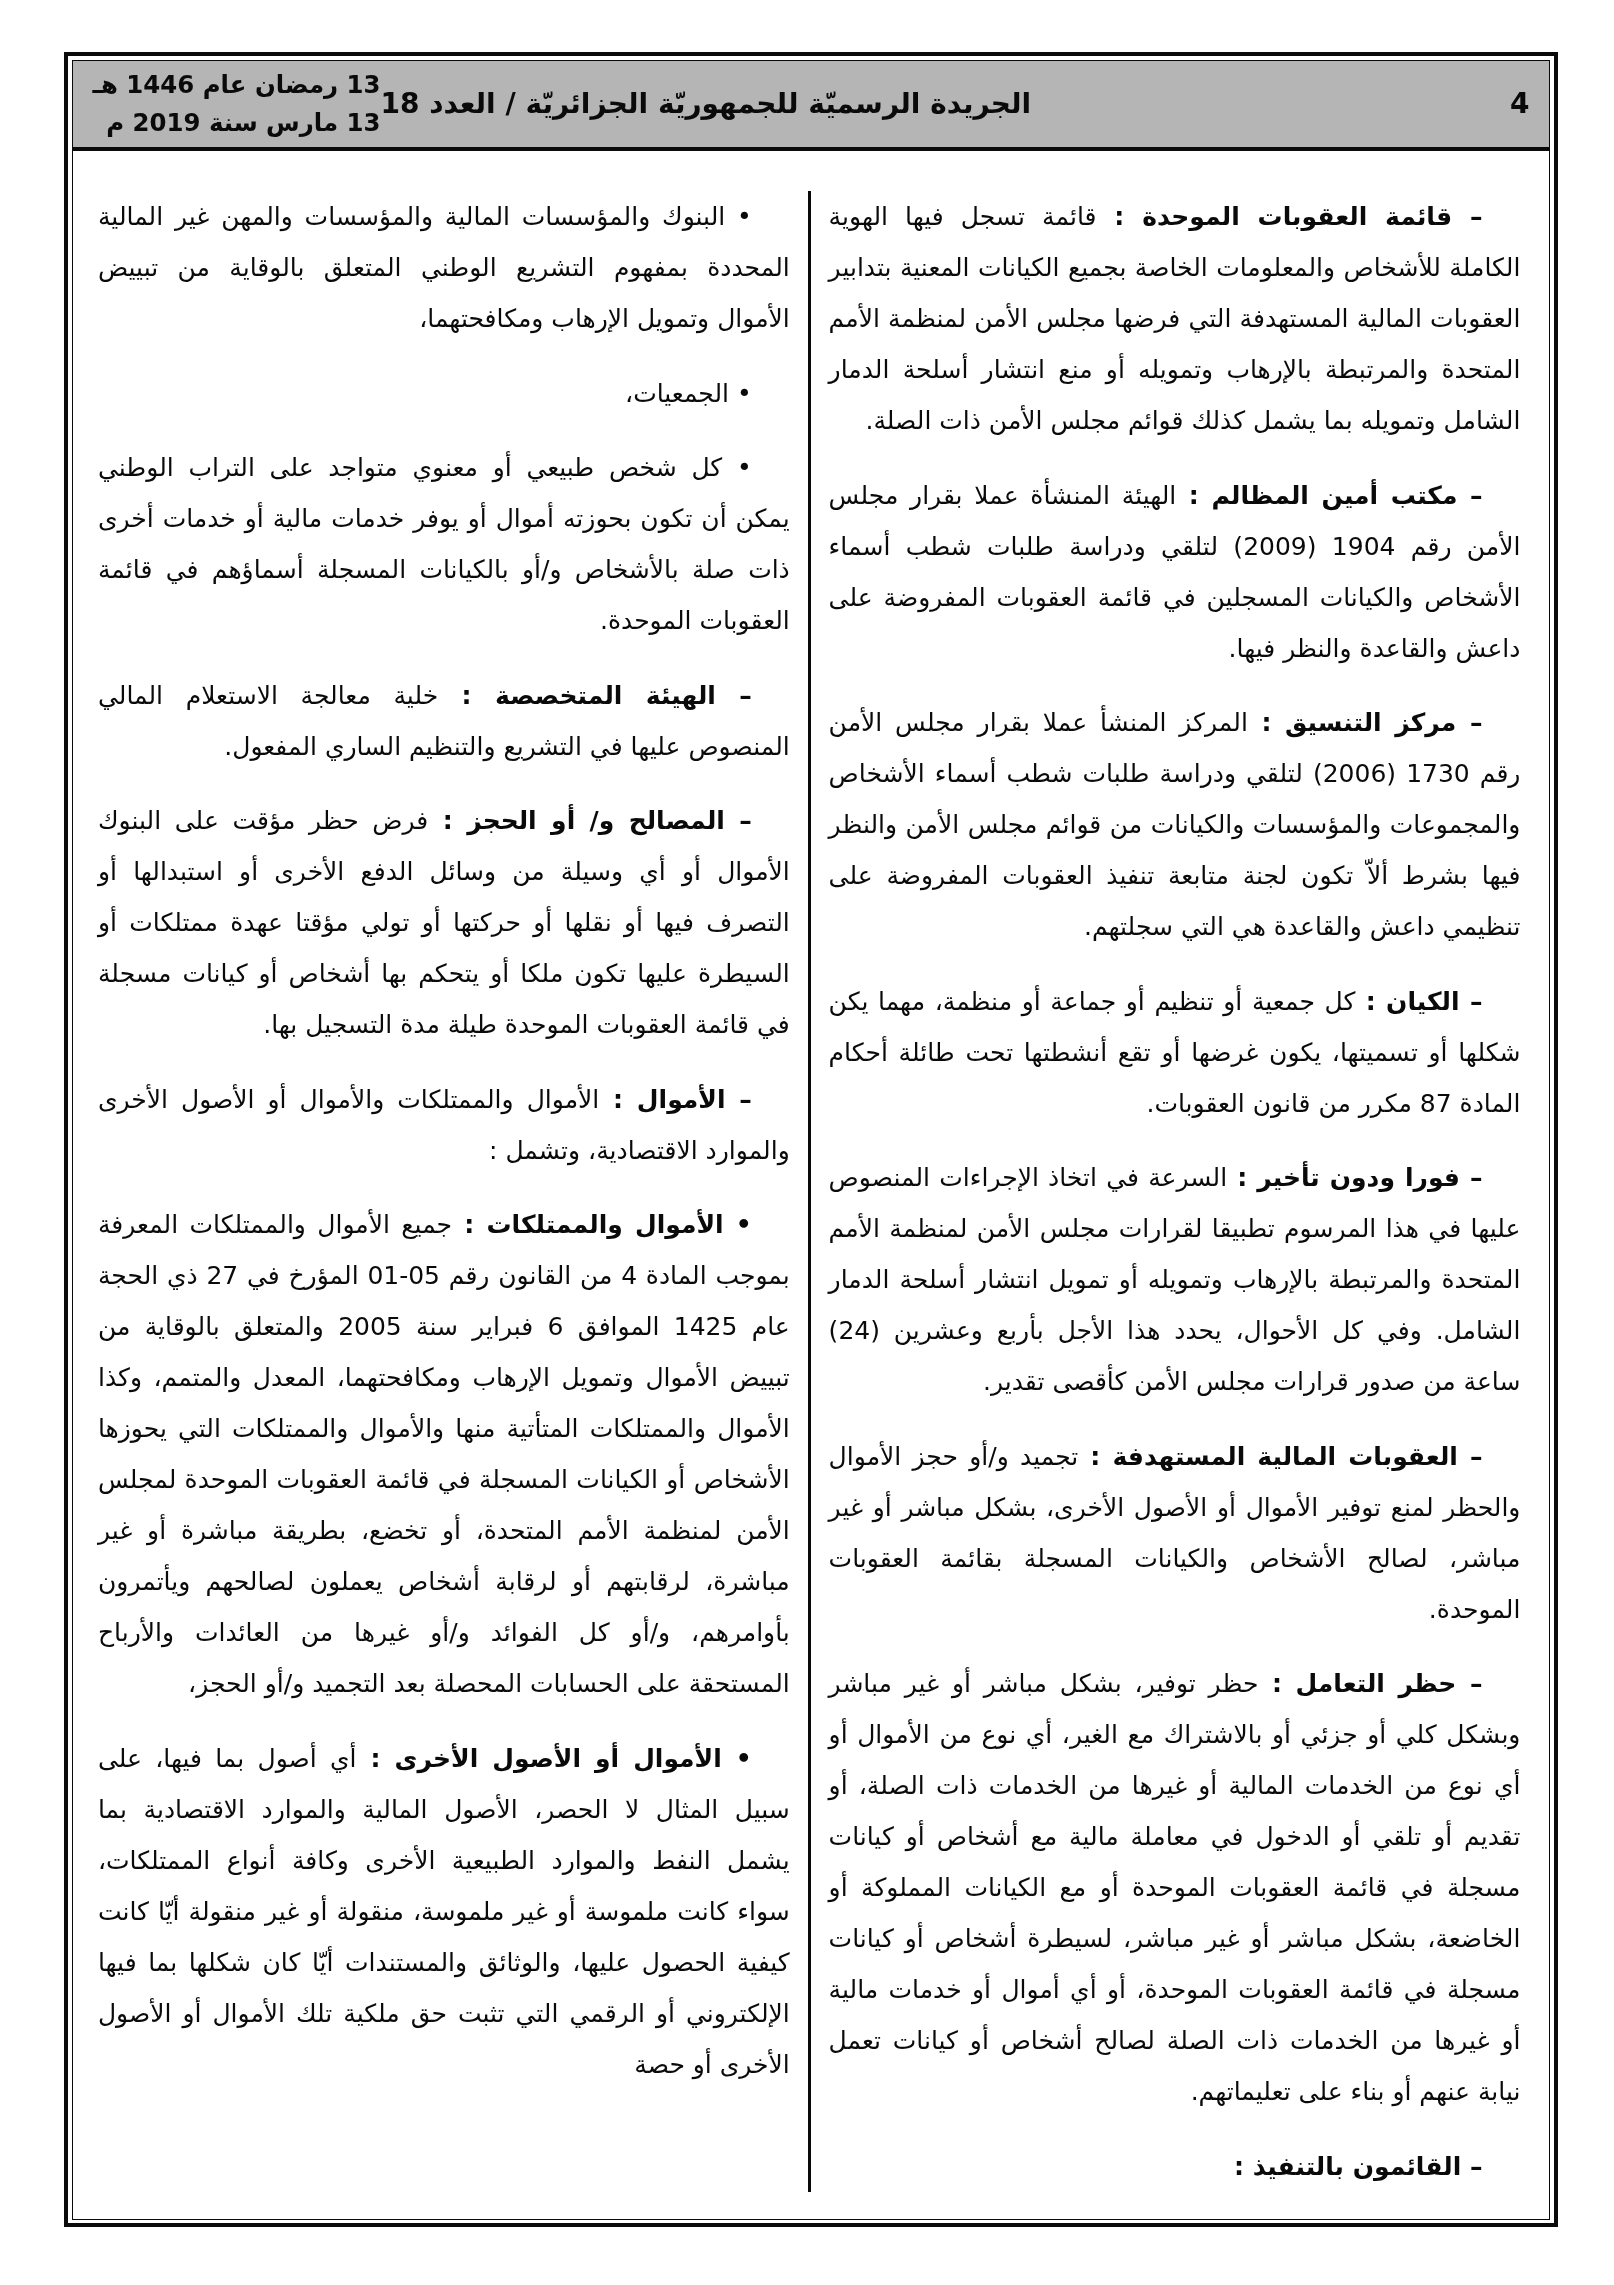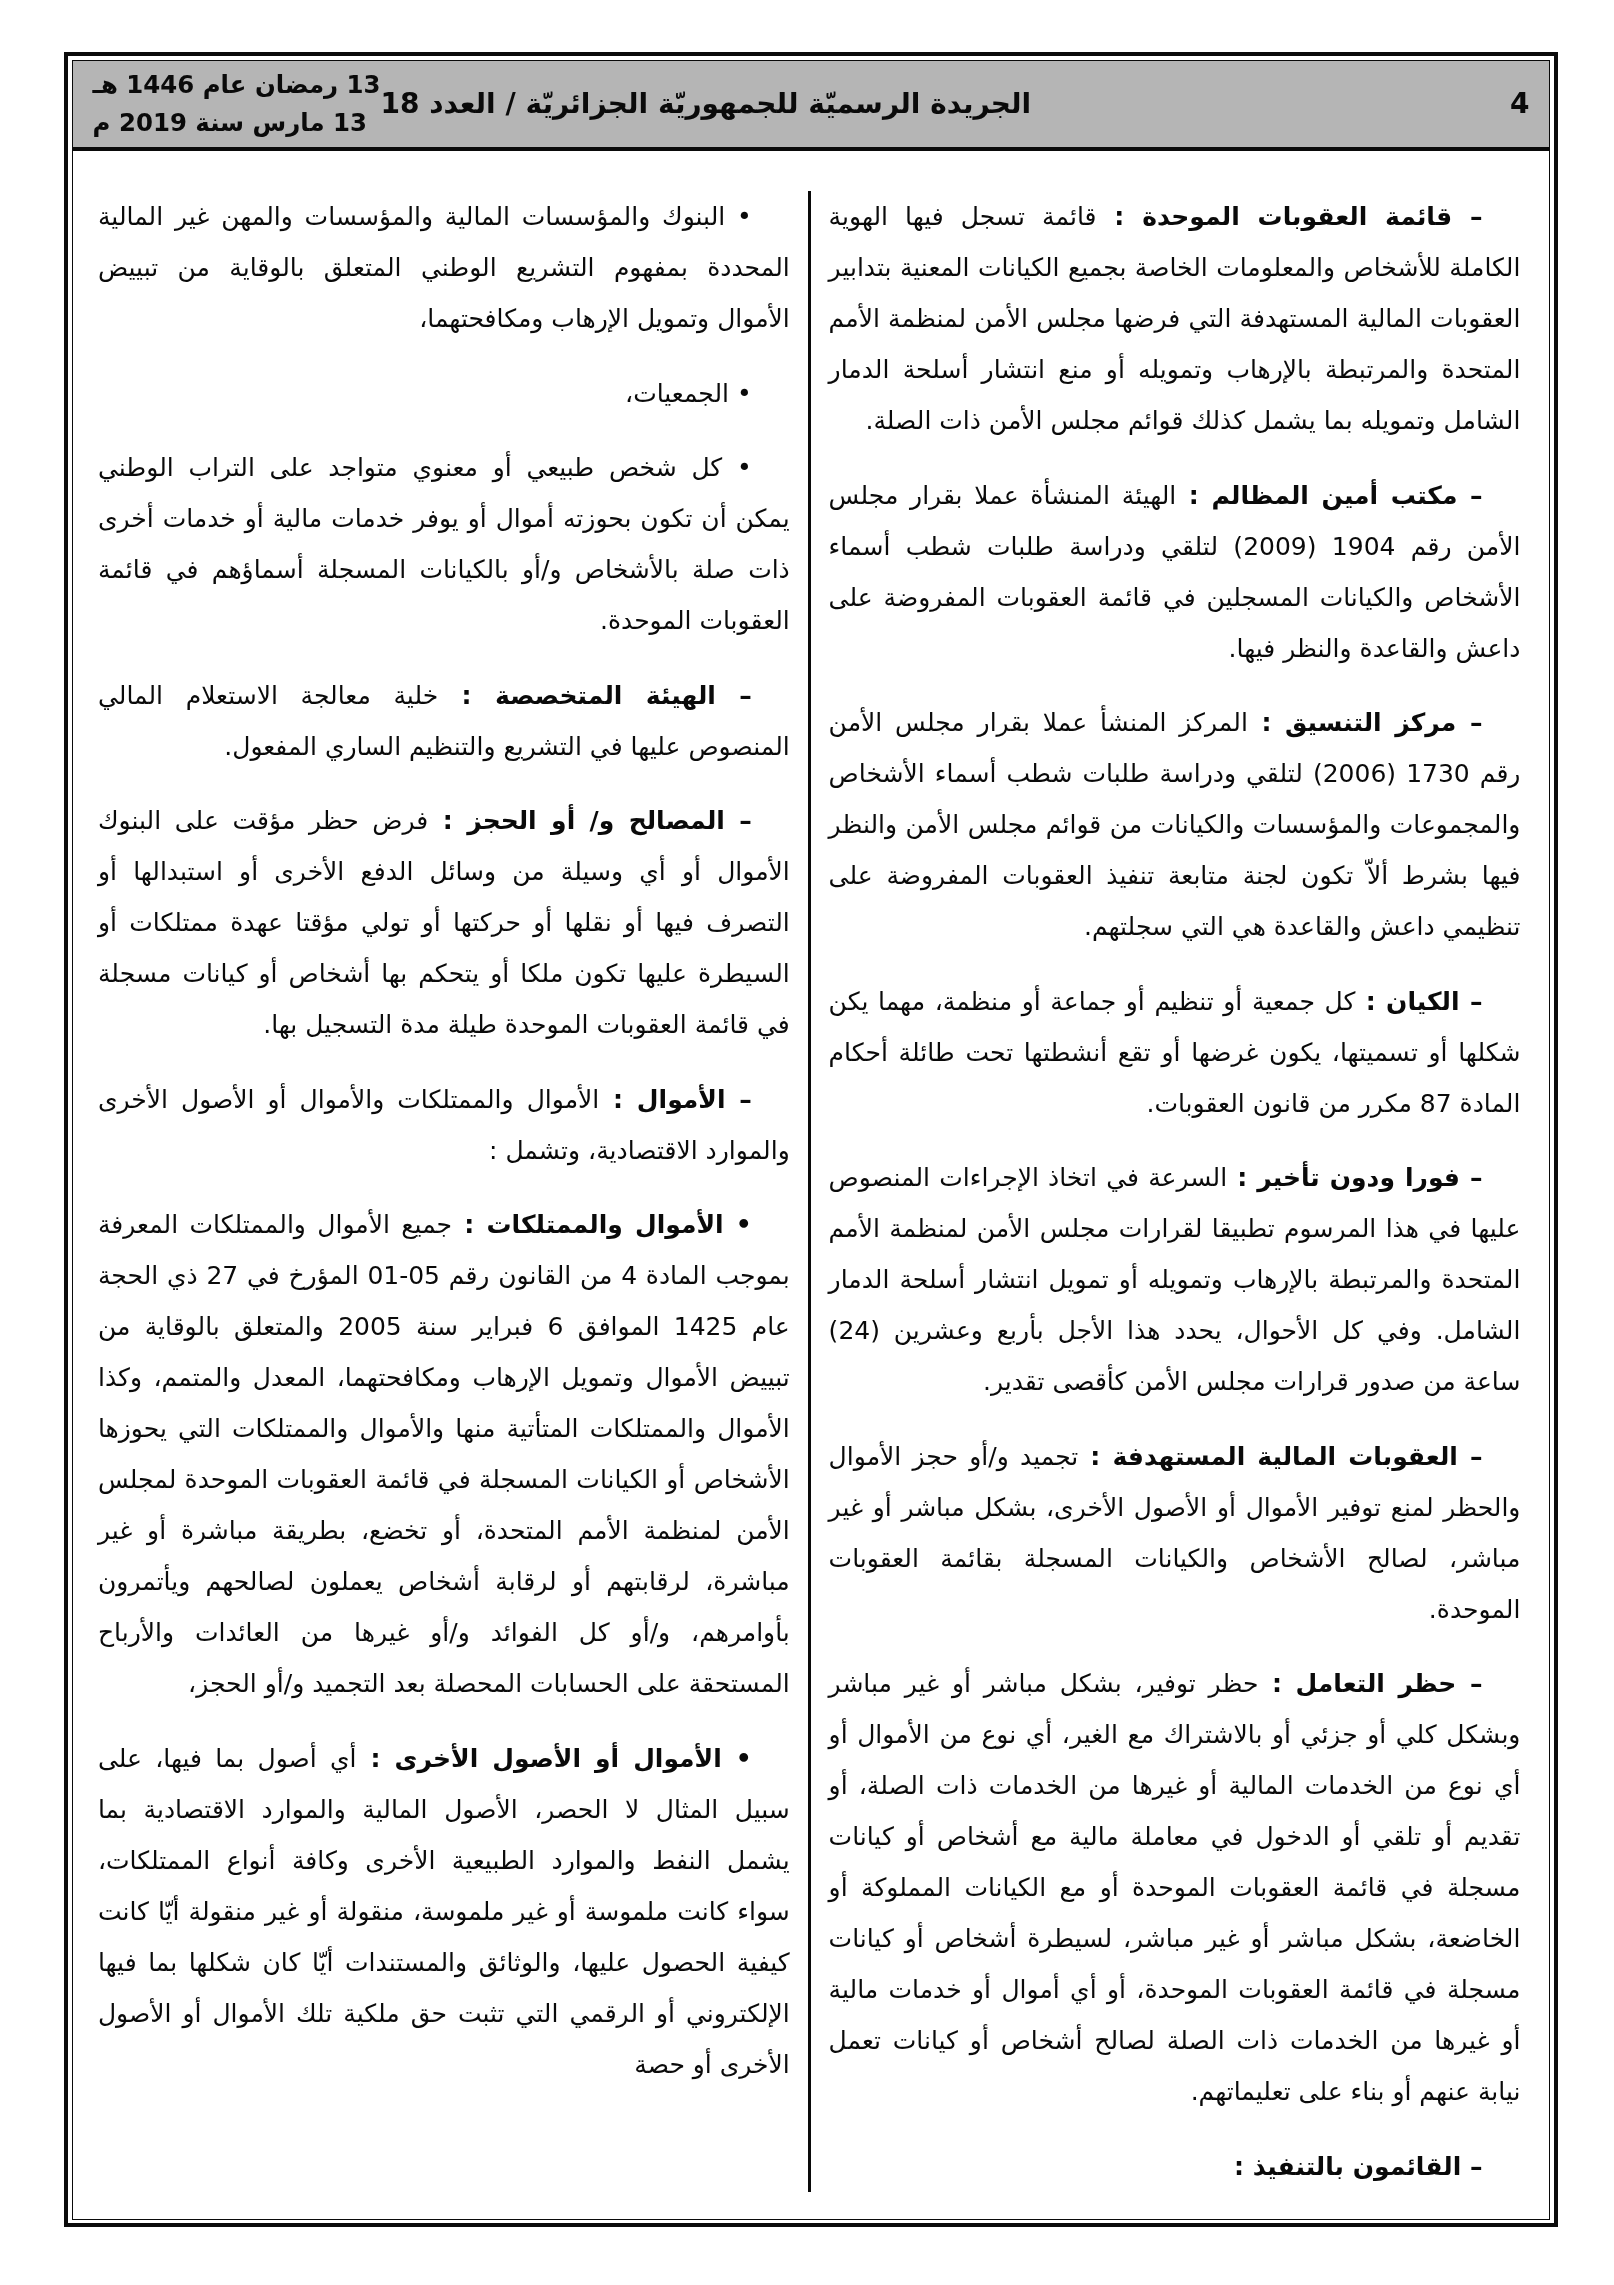--- a/index.html
+++ b/index.html
@@ -47,21 +47,21 @@
     text-align:right;
   }
   .gazette-title{
     flex:1;
     text-align:left;
     font-size:28px;
     font-weight:bold;
     letter-spacing:0;
   }
   .date-block{
-    text-align:left;
+    text-align:right;
     font-size:24.4px;
     font-weight:bold;
     line-height:1.55;
     white-space:nowrap;
   }
   
   .columns{
     flex:1;
     display:flex;
     align-items:stretch;

